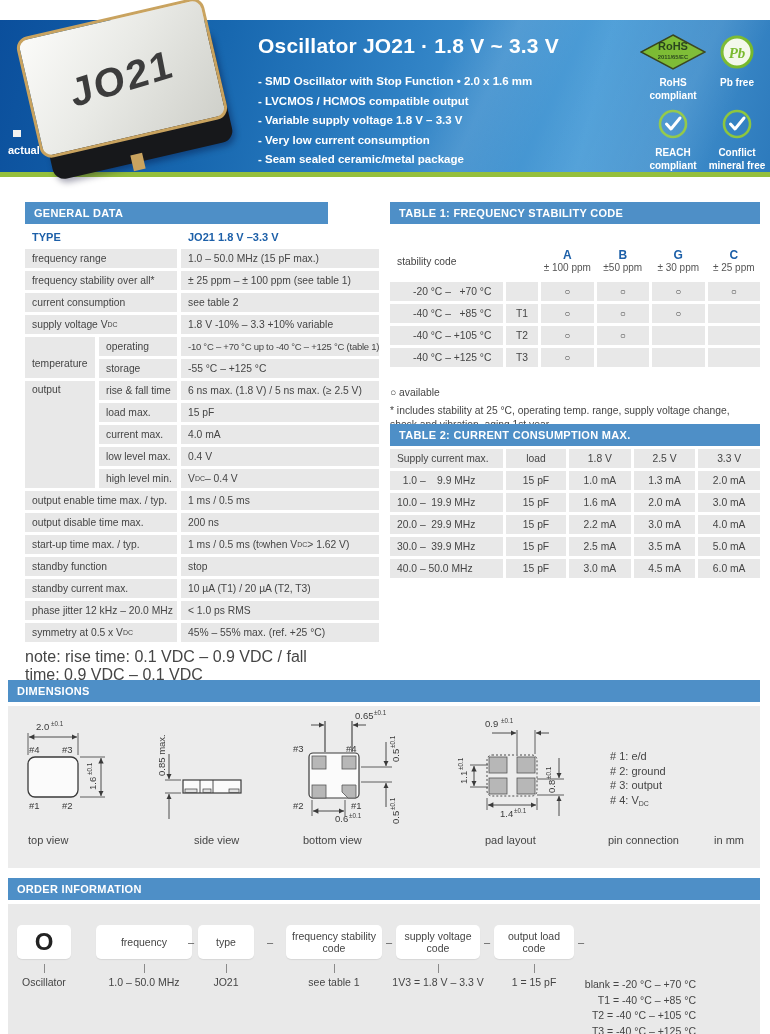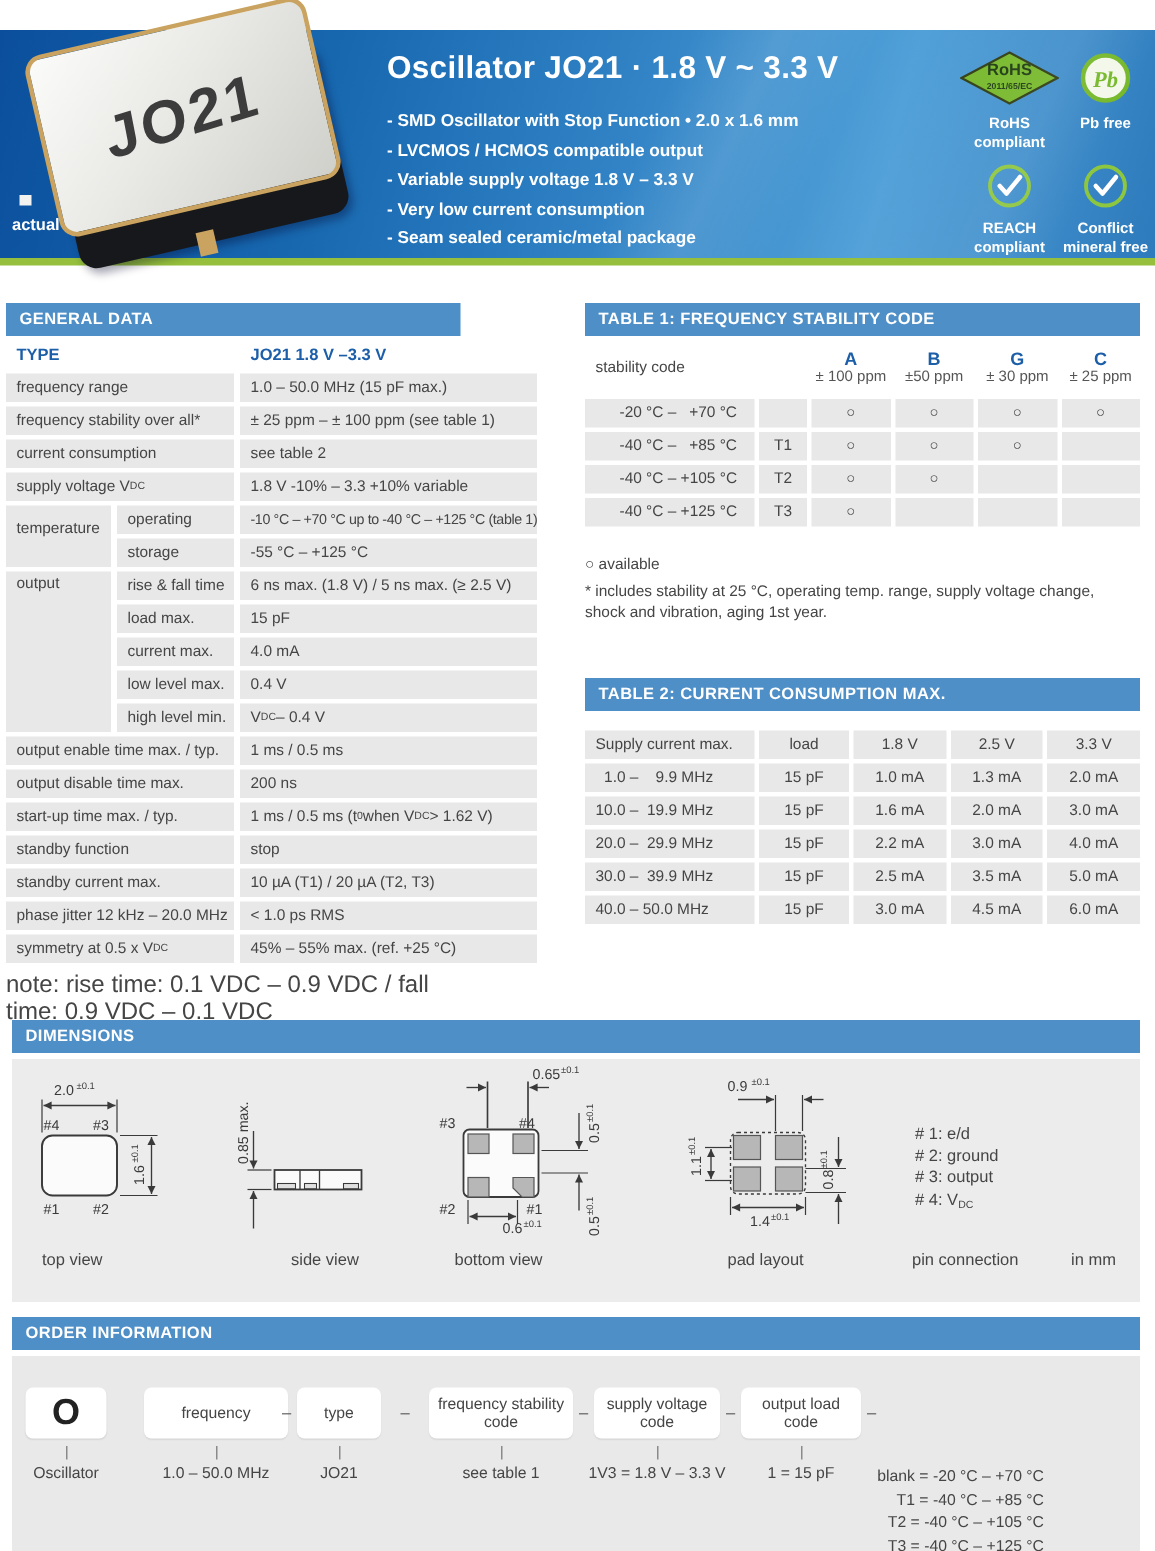--- a/index.html
+++ b/index.html
@@ -24,45 +24,45 @@
   .actual-size{position:absolute;left:8px;top:124px;color:#fff;font-size:11px;font-weight:bold;}
   .banner-title{position:absolute;left:258px;top:14px;color:#fff;font-size:21px;font-weight:bold;letter-spacing:.2px;}
   .banner-bullets{position:absolute;left:258px;top:52px;}
   .banner-bullets span{display:block;color:#fff;font-size:11.5px;font-weight:bold;line-height:19.5px;}
   .badges{position:absolute;left:638px;top:14px;width:132px;display:grid;
     grid-template-columns:70px 58px;justify-items:center;row-gap:6px;}
   .badge-cap{color:#fff;font-size:10px;font-weight:bold;text-align:center;white-space:pre-line;line-height:13px;}
   
   .secbar{height:22px;background:#4e8fc7;color:#fff;font-size:11px;font-weight:bold;
     letter-spacing:.3px;display:flex;align-items:center;padding-left:9px;box-sizing:border-box;}
-  .gd{position:absolute;left:4px;top:202px;width:303px;}
+  .gd{position:absolute;left:25px;top:202px;width:303px;}
   .gd-grid{margin-top:3px;display:grid;grid-template-columns:70px 78px 1fr;
     grid-auto-rows:19px;gap:3px 4px;font-size:10.3px;}
   .cell{background:#e8e8e8;display:flex;align-items:center;padding-left:7px;white-space:nowrap;overflow:visible;}
   .c12{grid-column:1 / span 2;}
-  .rs2{grid-row:span 2;align-items:flex-start;padding-top:10px;text-align:right;}
+  .rs2{grid-row:span 2;align-items:flex-start;padding-top:21px;text-align:right;}
   .rs5{grid-row:span 5;align-items:flex-start;padding-top:3px;}
   .wcell{background:#fff;color:#1c5fa8;font-weight:bold;font-size:11px;}
   .tight{font-size:9.5px;letter-spacing:-0.25px;}
   sub{font-size:7px;vertical-align:-2px;}
   .note{font-size:16px;margin-top:6px;color:#454545;}
   .t1{position:absolute;left:390px;top:202px;width:370px;}
-  .t1-grid{margin-top:3px;display:grid;grid-template-columns:113px 32px repeat(4,1fr);
+  .t1-grid{margin-top:19px;display:grid;grid-template-columns:113px 32px repeat(4,1fr);
     gap:3px;font-size:10.3px;}
   .t1h{background:#fff;display:flex;flex-direction:column;align-items:center;justify-content:center;height:36px;}
   .t1h .ltr{color:#1c5fa8;font-weight:bold;font-size:12px;line-height:14px;}
   .t1h .ppm{color:#555;font-size:10px;line-height:12px;}
   .t1hl{background:#fff;display:flex;align-items:center;padding-left:7px;grid-column:1 / span 2;height:36px;}
   .t1c{background:#e8e8e8;height:19px;display:flex;align-items:center;justify-content:center;}
   .t1r{background:#e8e8e8;height:19px;display:flex;align-items:center;padding-left:23px;white-space:pre;}
   .circ{color:#4a4a4a;font-size:10px;}
   .legend{font-size:10.3px;margin-top:20px;}
   .footnote{font-size:10.3px;margin-top:6px;white-space:pre-line;line-height:14px;}
-  .t2{position:absolute;left:390px;top:452px;width:370px;}
-  .t2-grid{margin-top:13px;display:grid;grid-template-columns:113px 60px repeat(3,1fr);
+  .t2{position:absolute;left:390px;top:424px;width:370px;}
+  .t2-grid{margin-top:3px;display:grid;grid-template-columns:113px 60px repeat(3,1fr);
     grid-auto-rows:19px;gap:3px;font-size:10.3px;}
   .t2c{background:#e8e8e8;display:flex;align-items:center;justify-content:center;}
   .t2l{background:#e8e8e8;display:flex;align-items:center;padding-left:7px;white-space:pre;}
   
   .dims{position:absolute;left:8px;top:680px;width:752px;}
   .dims-box{margin-top:4px;position:relative;height:162px;background:#ececec;}
   .dims-box svg{position:absolute;left:0;top:0;}
   .dcap{position:absolute;top:128px;font-size:11px;color:#454545;}
   .pinlist{position:absolute;left:602px;top:43px;font-size:11px;line-height:14.5px;color:#454545;}
   .dimtxt{font-size:9.5px;fill:#3a3a3a;font-family:"Liberation Sans",sans-serif;}

